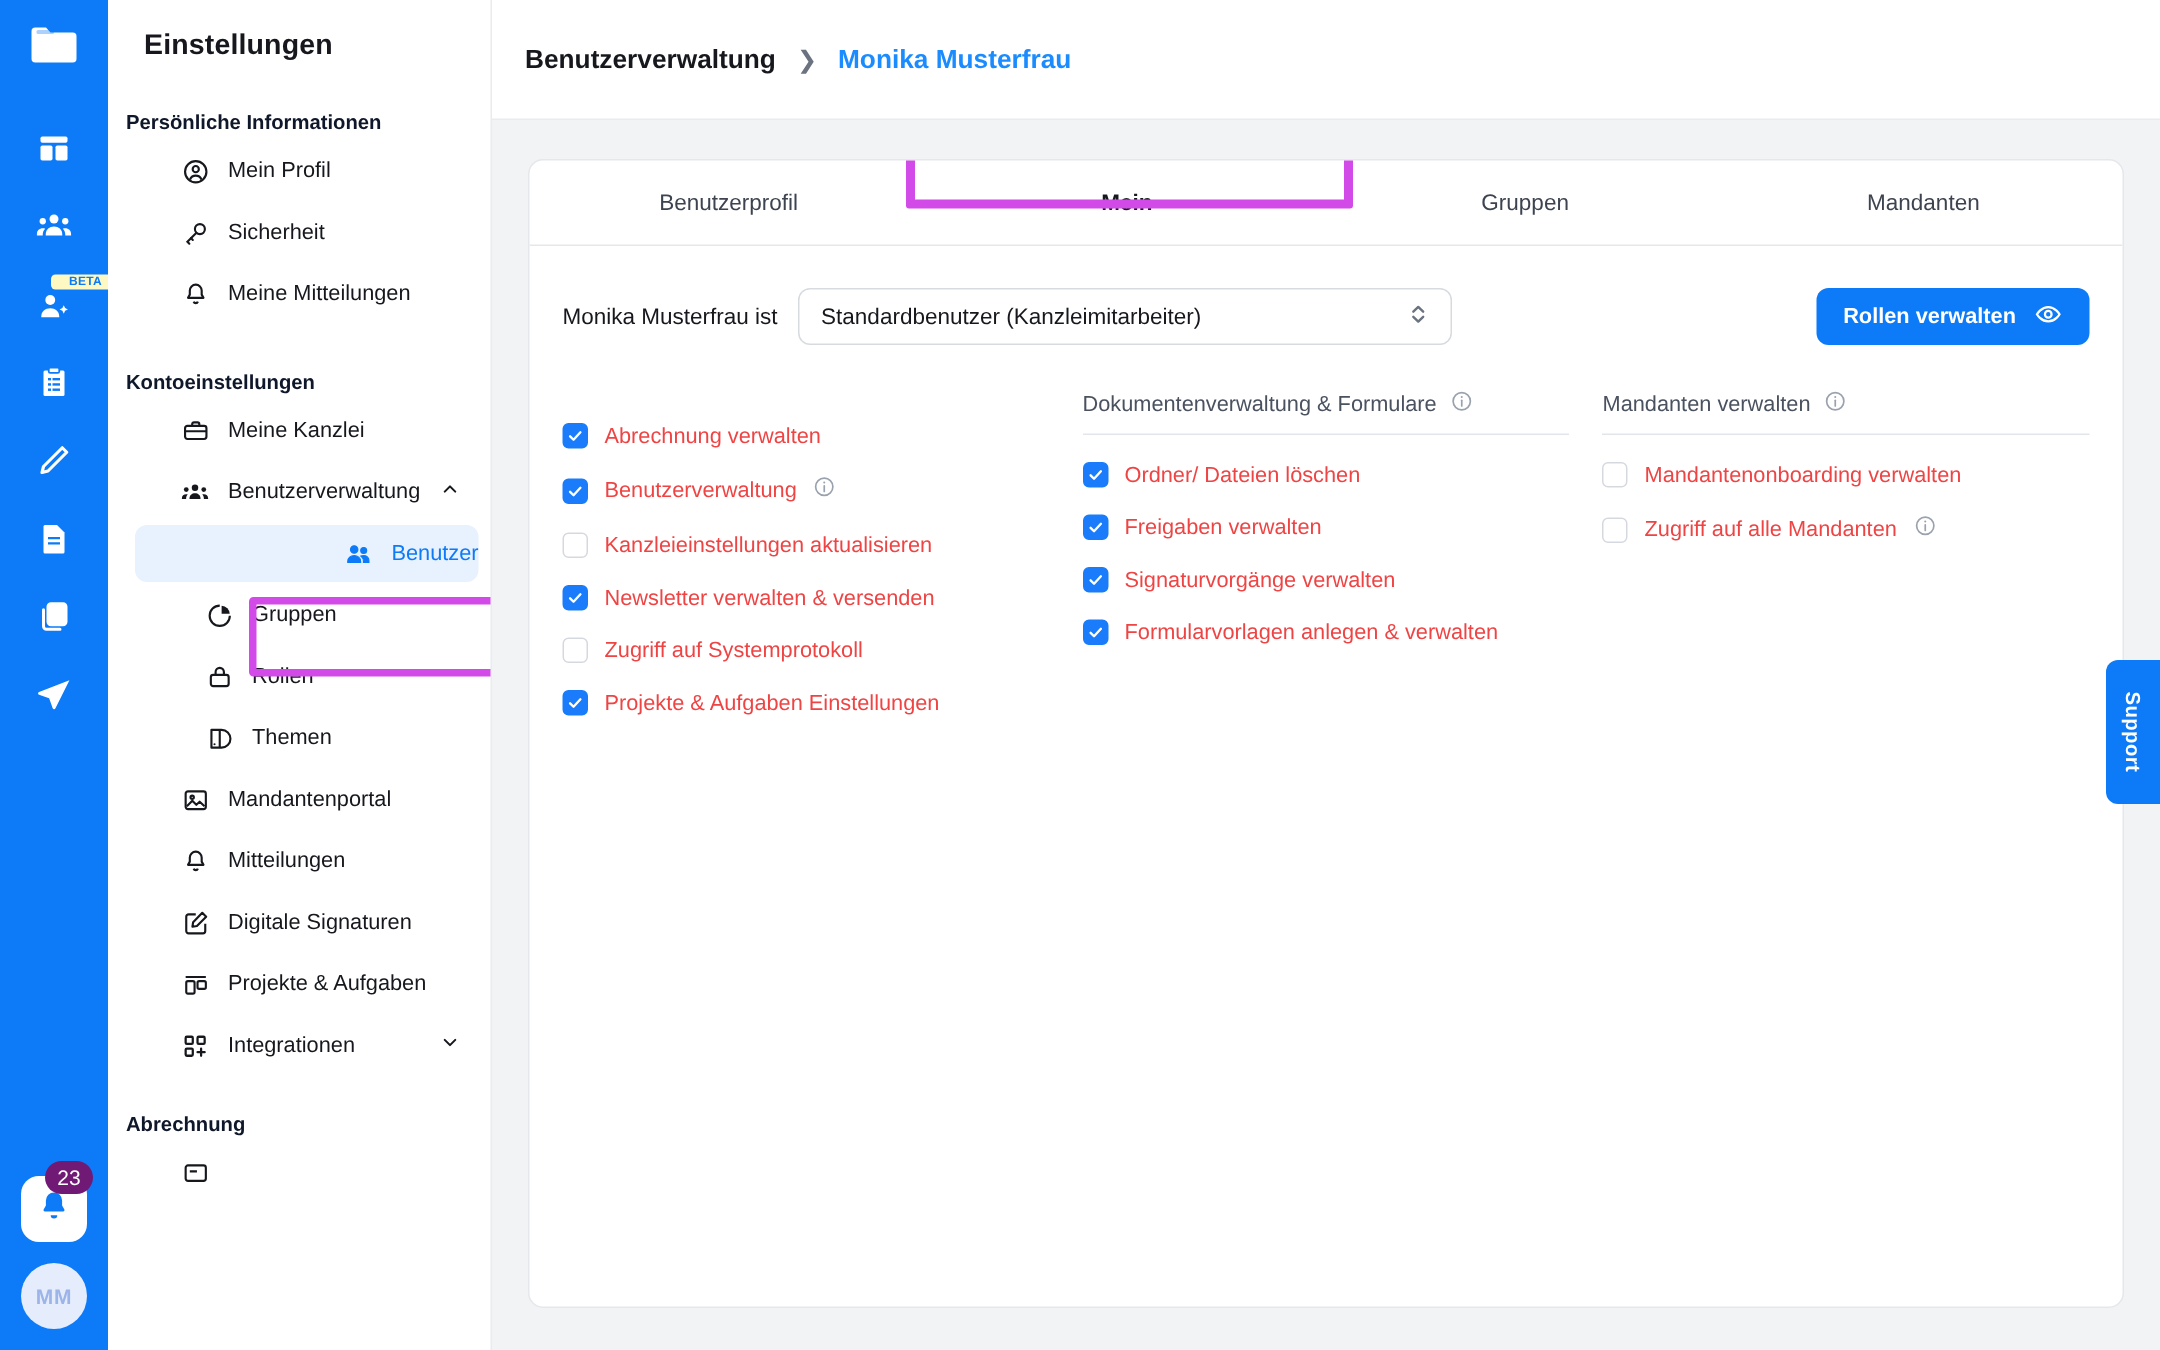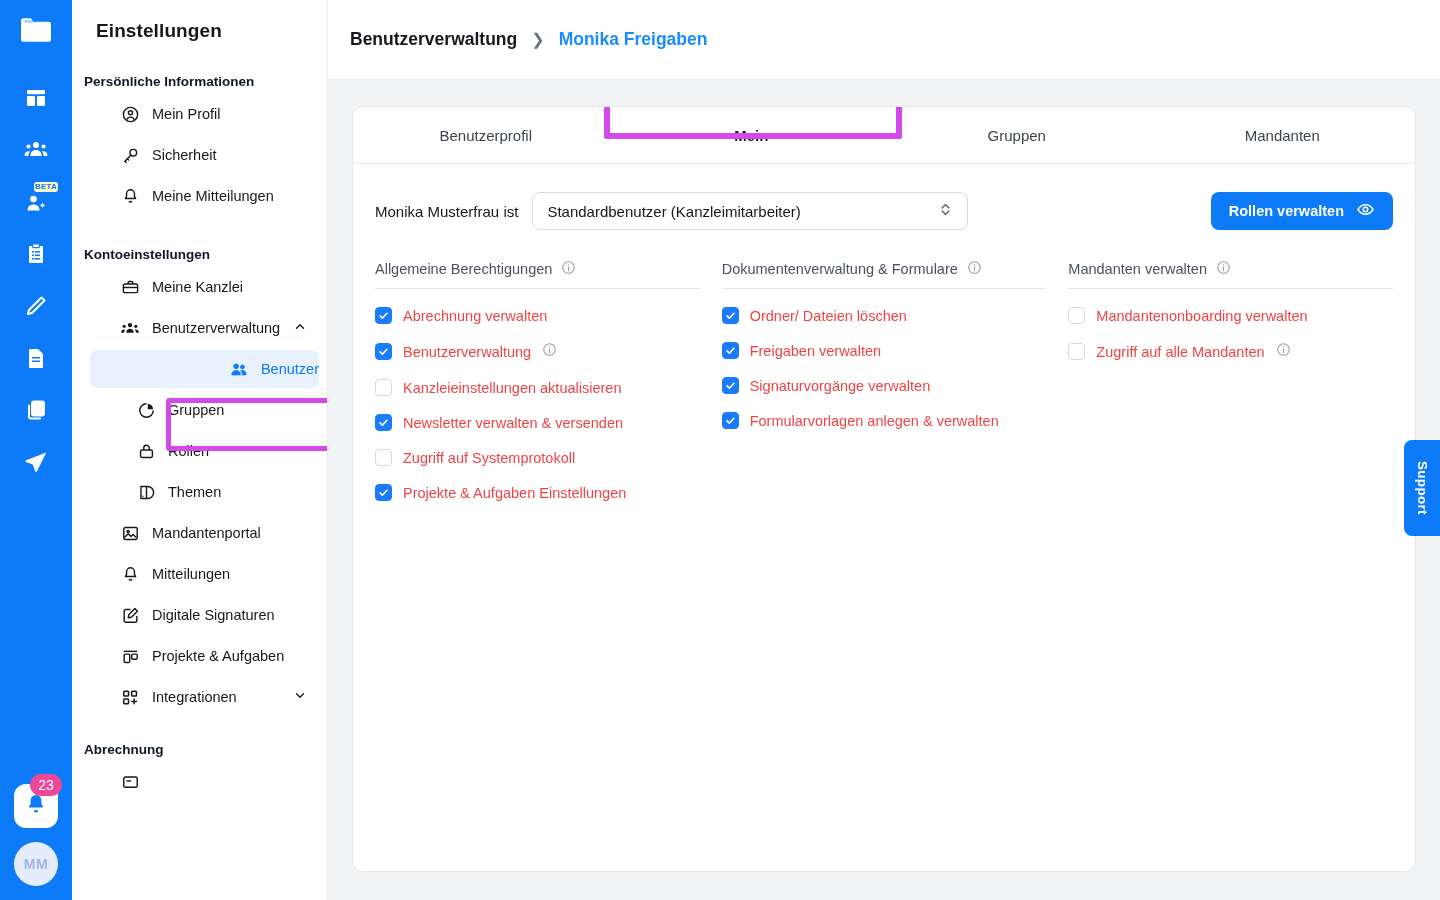--- a/index.html
+++ b/index.html
@@ -24,34 +24,34 @@
     width: 52px; height: 52px;
     display: flex; align-items: center; justify-content: center;
     position: relative;
     cursor: pointer;
   }
   .rail-item svg { display: block; }
   .beta-badge {
     position: absolute; top: 6px; left: 24px;
     background: #fef9c3; color: #0d7bf7;
     font-size: 8px; font-weight: bold; letter-spacing: .2px;
-    padding: 1px 1px; border-radius: 3px;
+    padding: 1px 12px; border-radius: 3px;
     line-height: 1;
   }
   .rail-spacer { flex: 1 1 auto; }
   .rail-bell-wrap { position: relative; margin-bottom: 14px; }
   .rail-bell {
     width: 44px; height: 44px; border-radius: 12px;
     background: #ffffff;
     display: flex; align-items: center; justify-content: center;
     cursor: pointer;
   }
   .bell-count {
     position: absolute; top: -10px; left: 16px;
-    background: #ec4899; color: #fff;
+    background: #701a75; color: #fff;
     border-radius: 11px; min-width: 32px; height: 22px;
     font-size: 14px; font-weight: 500;
     display: flex; align-items: center; justify-content: center;
     padding: 0 6px;
   }
   .avatar {
     width: 44px; height: 44px; border-radius: 50%;
     background: #e5edfd; color: #9db4e8;
     display: flex; align-items: center; justify-content: center;
     font-size: 14px; font-weight: 600; letter-spacing: .5px;
@@ -476,21 +476,21 @@
       </span>
     </div>
 
     <div class="hl-benutzer"></div>
   </div>
 
   <div class="main">
     <div class="topbar">
       <div class="crumb">Benutzerverwaltung</div>
       <div class="crumb-sep">❯</div>
-      <div class="crumb-active">Monika Freigaben</div>
+      <div class="crumb-active">Monika Musterfrau</div>
     </div>
 
     <div class="content-pad">
       <div class="card">
 
         <div class="tabs">
           <div class="tab">Benutzerprofil</div>
           <div class="tab active">Mein</div>
           <div class="tab">Gruppen</div>
           <div class="tab">Mandanten</div>
@@ -517,30 +517,20 @@
                     <path d="M2.5 12S6 6 12 6s9.5 6 9.5 6-3.5 6-9.5 6-9.5-6-9.5-6z"></path>
                     <circle cx="12" cy="12" r="2.8"></circle>
                   </svg>
               </span>
             </button>
           </div>
 
           <div class="cols">
 
             <div class="col">
-              <div class="col-head">
-                <span>Allgemeine Berechtigungen</span>
-                <span class="info-i">
-                  <svg width="15" height="15" viewBox="0 0 24 24" fill="none" stroke="#9aa2ae" stroke-width="1.8">
-                      <circle cx="12" cy="12" r="9.2"></circle>
-                      <path d="M12 11v6" stroke-linecap="round"></path>
-                      <circle cx="12" cy="7.4" r="1.1" fill="#9aa2ae" stroke="none"></circle>
-                    </svg>
-                </span>
-              </div>
 
               <div class="chk-row">
                 <span class="box on">
                   <svg width="11" height="11" viewBox="0 0 24 24" fill="none" stroke="#fff" stroke-width="3.4" stroke-linecap="round" stroke-linejoin="round">
                       <path d="M4.5 12.8l5 5L19.5 7"></path>
                     </svg>
                 </span>
                 <span class="chk-label">Abrechnung verwalten</span>
               </div>
 

